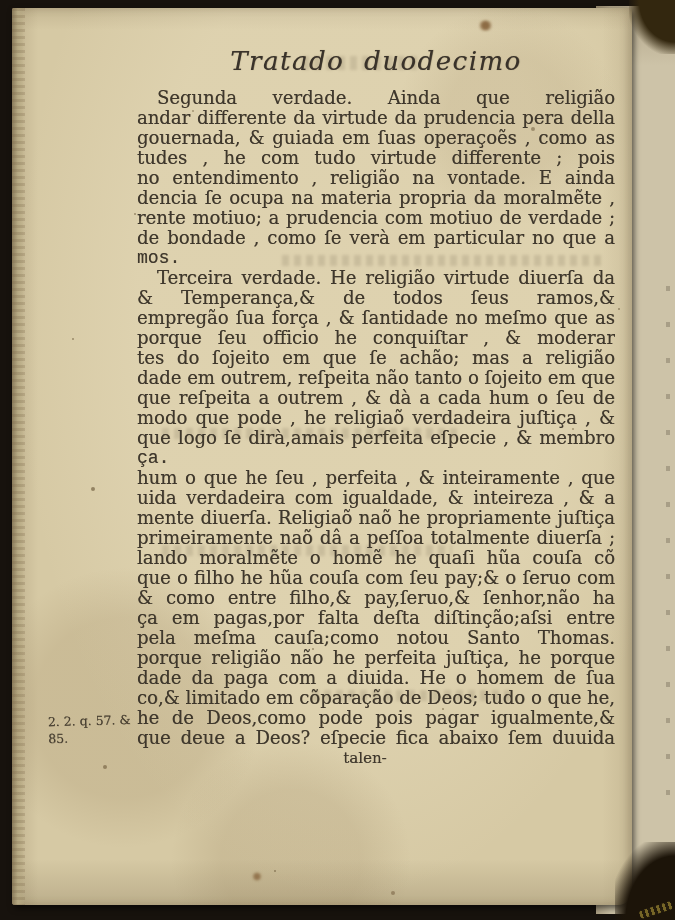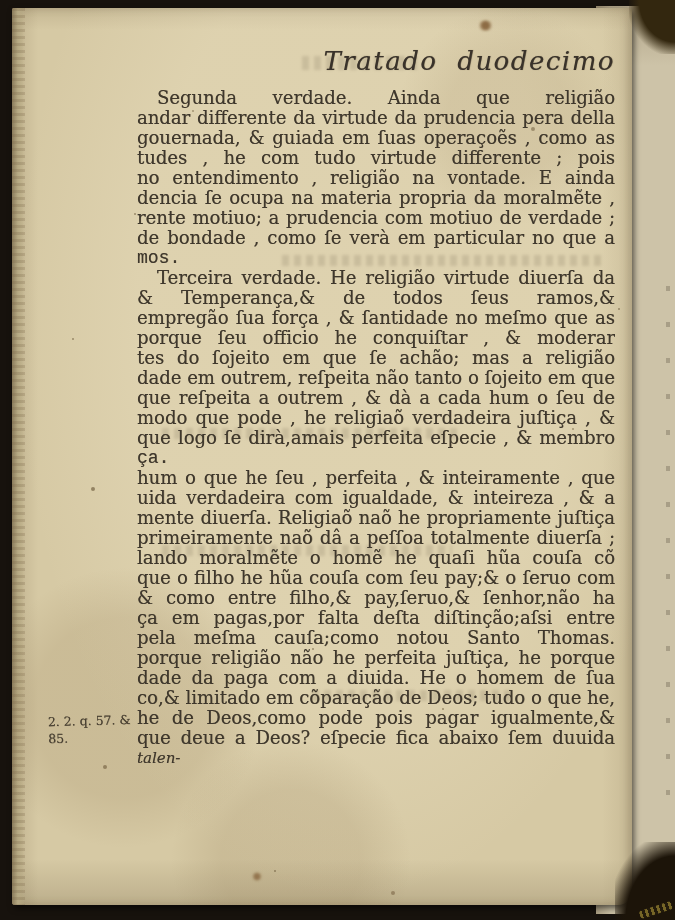--- a/index.html
+++ b/index.html
@@ -91,32 +91,32 @@
   .ghost-1 { left:270px; top:247px; width:320px; }
   .ghost-2 { left:150px; top:420px; width:300px; }
   .ghost-3 { left:150px; top:537px; width:290px; }
   .ghost-4 { left:300px; top:682px; width:200px; }
   .ghost-5 { left:290px; top:48px;  width:120px; height:14px; }
 
   
   .textblock { position:absolute; left:125px; top:38px; width:478px; color:#3e372c; }
   .page-title {
     font-style:italic; font-weight:normal; font-size:26px; letter-spacing:1.5px;
-    word-spacing:10px; text-align:right; height:42px; color:#39322a;
+    word-spacing:10px; text-align:center; height:42px; color:#39322a;
     text-shadow:.4px .4px .7px rgba(55,45,30,.55);
   }
   .line {
     font-size:18px; line-height:20px; height:20px; overflow:hidden;
     text-align:justify; text-align-last:justify;
     text-shadow:.3px .3px .5px rgba(60,50,35,.55);
   }
   .line.first { text-indent:20px; }
   .line.plast { text-align-last:left;font-family:Liberation Mono, monospace; }
-  .catchword { font-size:15px; line-height:20px; text-align:left; padding-right:22px;
-    text-shadow:.3px .3px .5px rgba(60,50,35,.55);font-style:italic; }
+  .catchword { font-size:15px; line-height:20px; text-align:center; padding-right:22px;
+    text-shadow:.3px .3px .5px rgba(60,50,35,.55); }
 
   .margin-note {
     position:absolute; left:36px; top:704px; width:86px;
     font-size:12.5px; line-height:17px; color:#473f31; transform:rotate(-1.5deg);
     text-shadow:.3px .3px .4px rgba(60,50,35,.5);
   }
 </style>
 </head>
 <body>
 

